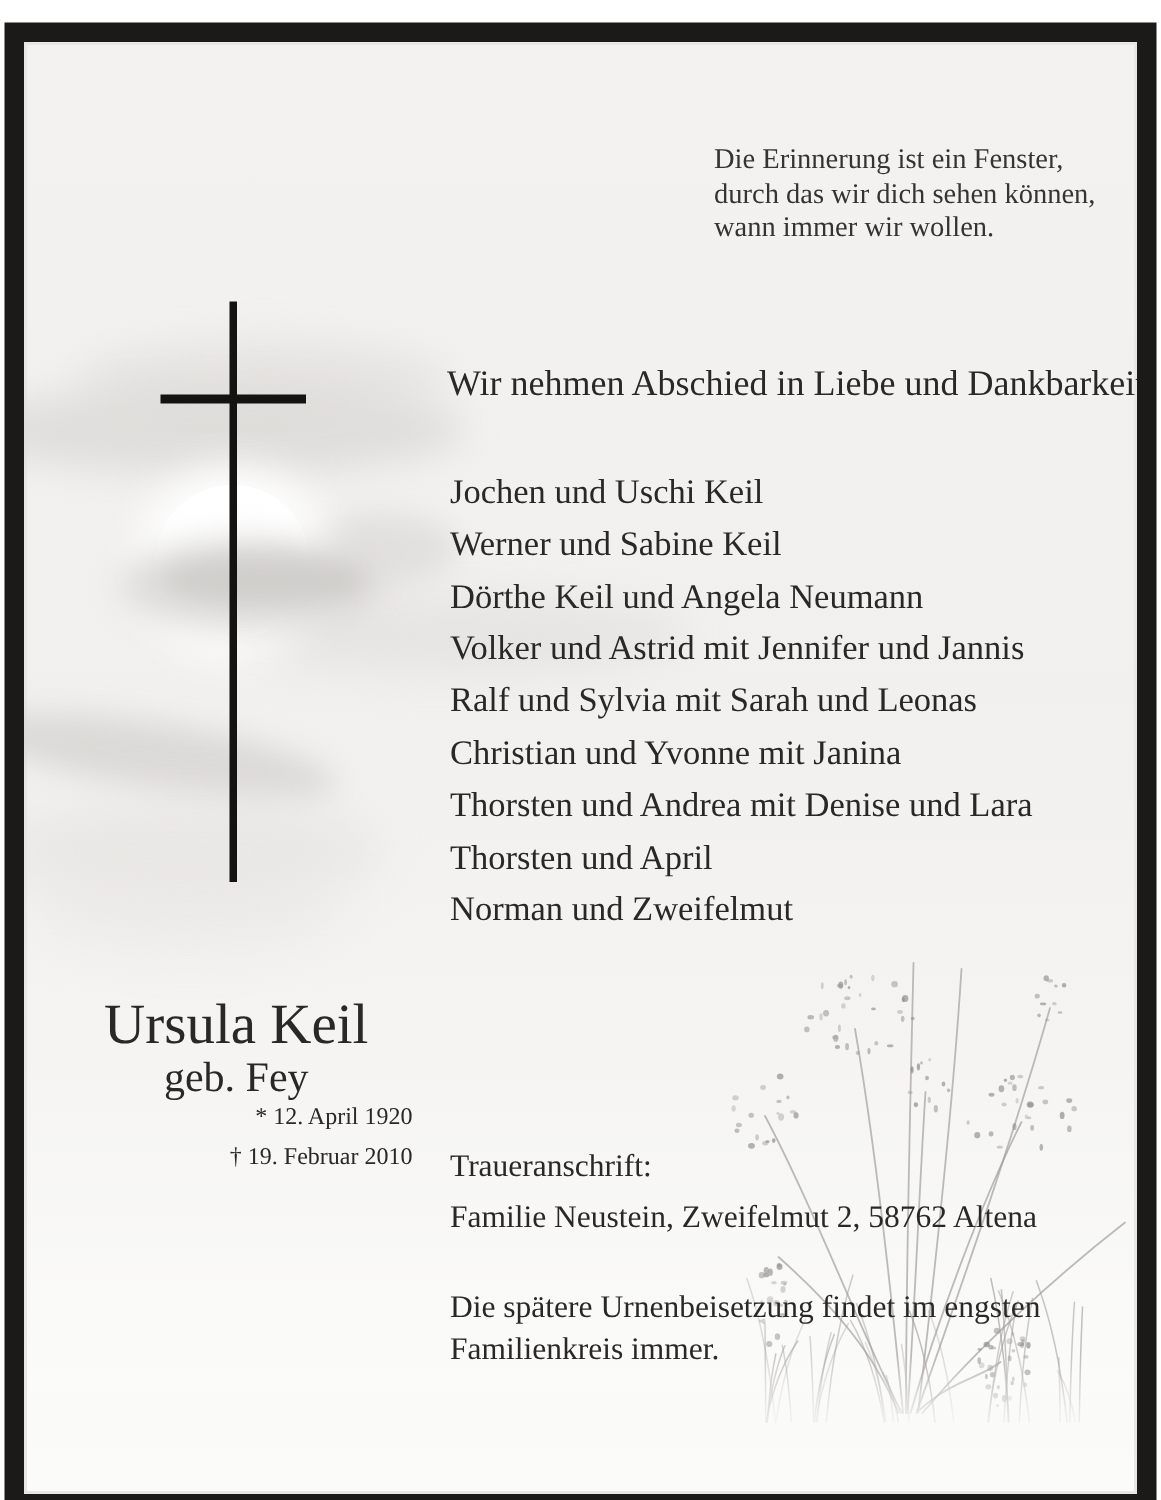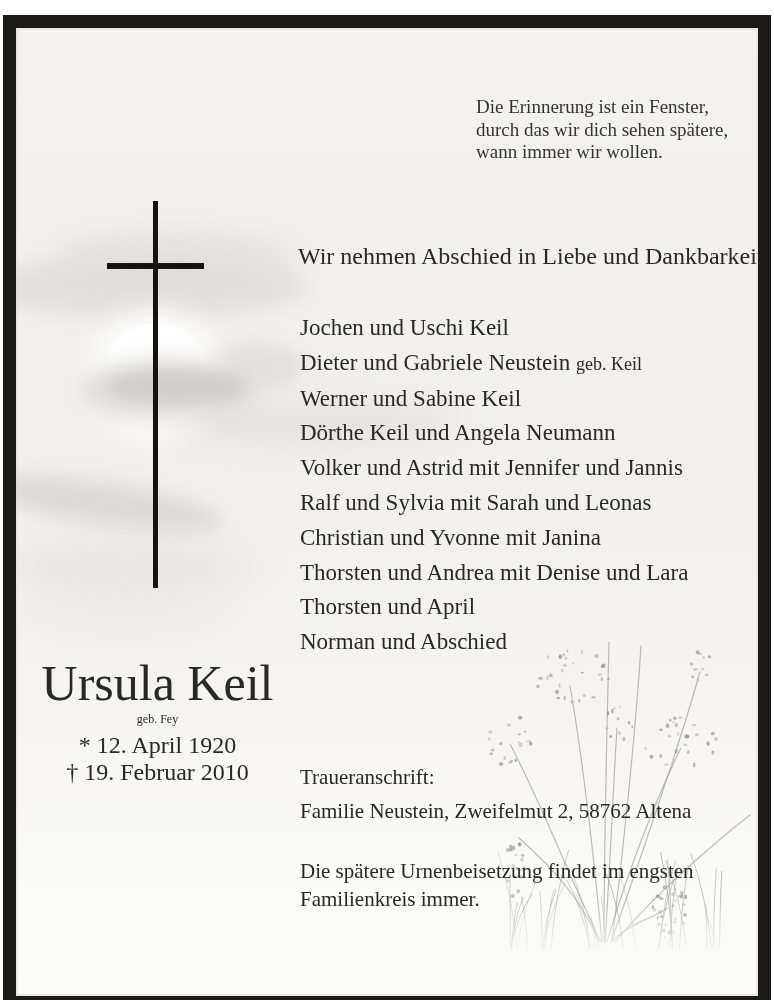--- a/index.html
+++ b/index.html
@@ -17,23 +17,23 @@
   .cross{position:absolute;z-index:2;}
   .cross .v{position:absolute;left:153px;top:189px;width:5px;height:387px;background:#141311;}
   .cross .h{position:absolute;left:107px;top:251px;width:97px;height:6px;background:#141311;}
   
   .txt{position:absolute;z-index:3;white-space:nowrap;}
   .quote{left:476px;top:84px;font-size:19px;line-height:22.5px;color:#363432;}
   .farewell{left:298px;top:231px;font-size:24px;}
   .mourners{left:300px;top:299px;font-size:23px;line-height:34.8px;}
   .mourner .suffix{font-size:18px;}
   .deceased{left:40px;top:650px;width:235px;text-align:center;}
-  .deceased .name{font-size:50px;line-height:42px;}
-  .deceased .maiden{font-size:12px;line-height:26px;margin-top:2px;}
-  .deceased .dates{font-size:24px;line-height:26.5px;}
+  .deceased .name{font-size:38px;line-height:42px;}
+  .deceased .maiden{font-size:28px;line-height:26px;margin-top:2px;}
+  .deceased .dates{font-size:16px;line-height:26.5px;text-align:right;}
   .addr-label{left:300px;top:752px;font-size:21px;line-height:26px;}
   .addr-value{left:300px;top:786px;font-size:21px;line-height:26px;}
   .burial{left:300px;top:846px;font-size:21px;line-height:27.5px;}
   
   .grass{position:absolute;left:455px;top:628px;width:310px;height:340px;z-index:1;}
   .ground-fade{position:absolute;left:20px;right:20px;top:892px;height:90px;z-index:2;
     background:linear-gradient(180deg, rgba(250,250,248,0) 0%, rgba(250,250,248,0.75) 45%, #fbfbf9 100%);}
 </style>
 </head>
 <body>
@@ -247,37 +247,36 @@
 
   <div class="ground-fade"></div>
 
   <div class="cross">
     <div class="v"></div>
     <div class="h"></div>
   </div>
 
   <div class="txt quote">
     <div>Die Erinnerung ist ein Fenster,</div>
-    <div>durch das wir dich sehen spätere,</div>
+    <div>durch das wir dich sehen können,</div>
     <div>wann immer wir wollen.</div>
   </div>
 
   <div class="txt farewell">Wir nehmen Abschied in Liebe und Dankbarkeit</div>
 
   <div class="txt mourners">
     <div class="mourner"><span>Jochen und Uschi Keil</span></div>
-    <div class="mourner"><span>Dieter und Gabriele Neustein</span> <span class="suffix">geb. Keil</span></div>
     <div class="mourner"><span>Werner und Sabine Keil</span></div>
     <div class="mourner"><span>Dörthe Keil und Angela Neumann</span></div>
     <div class="mourner"><span>Volker und Astrid mit Jennifer und Jannis</span></div>
     <div class="mourner"><span>Ralf und Sylvia mit Sarah und Leonas</span></div>
     <div class="mourner"><span>Christian und Yvonne mit Janina</span></div>
     <div class="mourner"><span>Thorsten und Andrea mit Denise und Lara</span></div>
     <div class="mourner"><span>Thorsten und April</span></div>
-    <div class="mourner"><span>Norman und Abschied</span></div>
+    <div class="mourner"><span>Norman und Zweifelmut</span></div>
   </div>
 
   <div class="txt deceased">
     <div class="name">Ursula Keil</div>
     <div class="maiden">geb. Fey</div>
     <div class="dates">* 12. April 1920</div>
     <div class="dates">† 19. Februar 2010</div>
   </div>
 
   <div class="txt addr-label">Traueranschrift:</div>

